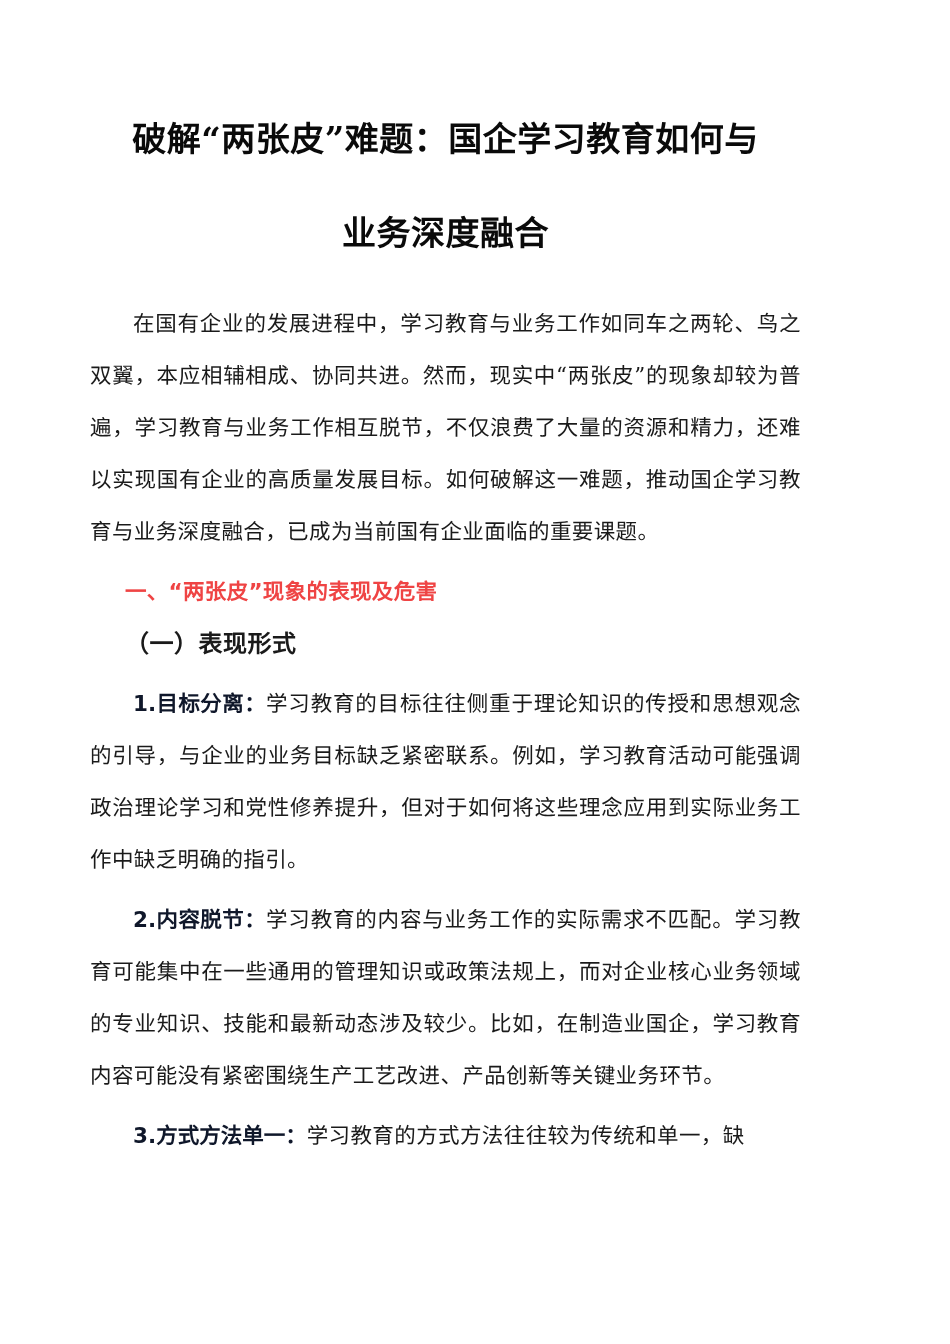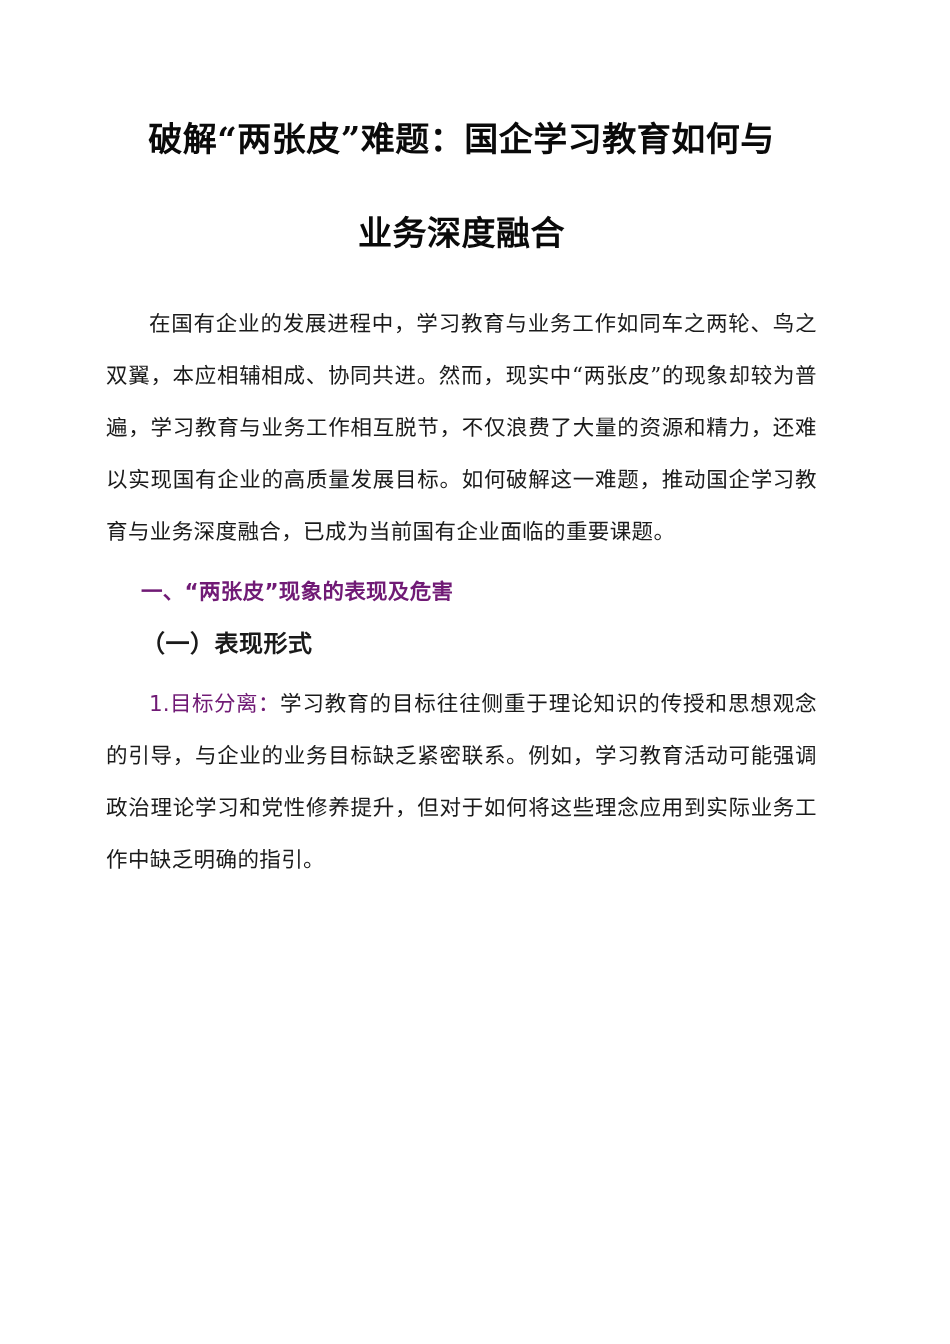--- a/index.html
+++ b/index.html
@@ -19,21 +19,21 @@
     width: 950px;
     height: 1344px;
     margin: 0 auto;
     background: #ffffff;
     overflow: hidden;
     box-sizing: border-box;
   }
 
   .page-body {
     position: absolute;
-    left: 98px;
+    left: 82px;
     top: 0;
     width: 727px;
   }
 
   
   .doc-title {
     font-family: "DejaVu Serif", "Liberation Serif", serif;
     font-weight: bold;
     font-size: 34px;
     line-height: 94px;
@@ -47,21 +47,21 @@
 
   
   .heading-1 {
     font-family: "DejaVu Sans", "Liberation Sans", sans-serif;
     font-weight: bold;
     font-size: 21.5px;
     line-height: 52px;
     margin: 0;
     text-indent: 43px;
     letter-spacing: 0.3px;
-    color: #701a75;
+    color: #ef4444;
   }
 
   
   .heading-2 {
     font-family: "DejaVu Serif", "Liberation Serif", serif;
     font-size: 24px;
     line-height: 52px;
     margin: 0;
     text-indent: 43px;
     letter-spacing: 0.5px;
@@ -82,23 +82,23 @@
   }
 
   .body-para.clipped {
     max-height: 52px;
     overflow: hidden;
   }
 
   
   .item-label {
     font-family: "DejaVu Sans", "Liberation Sans", sans-serif;
-    font-weight: normal;
+    font-weight: bold;
     letter-spacing: 0;
-    color: #701a75;
+    color: #0f172a;
   }
 
   .spacer-title-gap {
     height: 10px;
   }
 </style>
 </head>
 <body>
 
 <div class="page">
@@ -110,16 +110,18 @@
     <div class="spacer-title-gap"></div>
 
     <p class="body-para">在国有企业的发展进程中，学习教育与业务工作如同车之两轮、鸟之双翼，本应相辅相成、协同共进。然而，现实中“两张皮”的现象却较为普遍，学习教育与业务工作相互脱节，不仅浪费了大量的资源和精力，还难以实现国有企业的高质量发展目标。如何破解这一难题，推动国企学习教育与业务深度融合，已成为当前国有企业面临的重要课题。</p>
 
     <h2 class="heading-1">一、“两张皮”现象的表现及危害</h2>
 
     <h3 class="heading-2">（一）表现形式</h3>
 
     <p class="body-para"><span class="item-label">1.目标分离：</span><span>学习教育的目标往往侧重于理论知识的传授和思想观念的引导，与企业的业务目标缺乏紧密联系。例如，学习教育活动可能强调政治理论学习和党性修养提升，但对于如何将这些理念应用到实际业务工作中缺乏明确的指引。</span></p>
 
+    <p class="body-para"><span class="item-label">2.内容脱节：</span><span>学习教育的内容与业务工作的实际需求不匹配。学习教育可能集中在一些通用的管理知识或政策法规上，而对企业核心业务领域的专业知识、技能和最新动态涉及较少。比如，在制造业国企，学习教育内容可能没有紧密围绕生产工艺改进、产品创新等关键业务环节。</span></p>
 
+    <p class="body-para clipped"><span class="item-label">3.方式方法单一：</span><span>学习教育的方式方法往往较为传统和单一，缺</span></p>
 
   </div>
 </div>
 
 </body></html>

